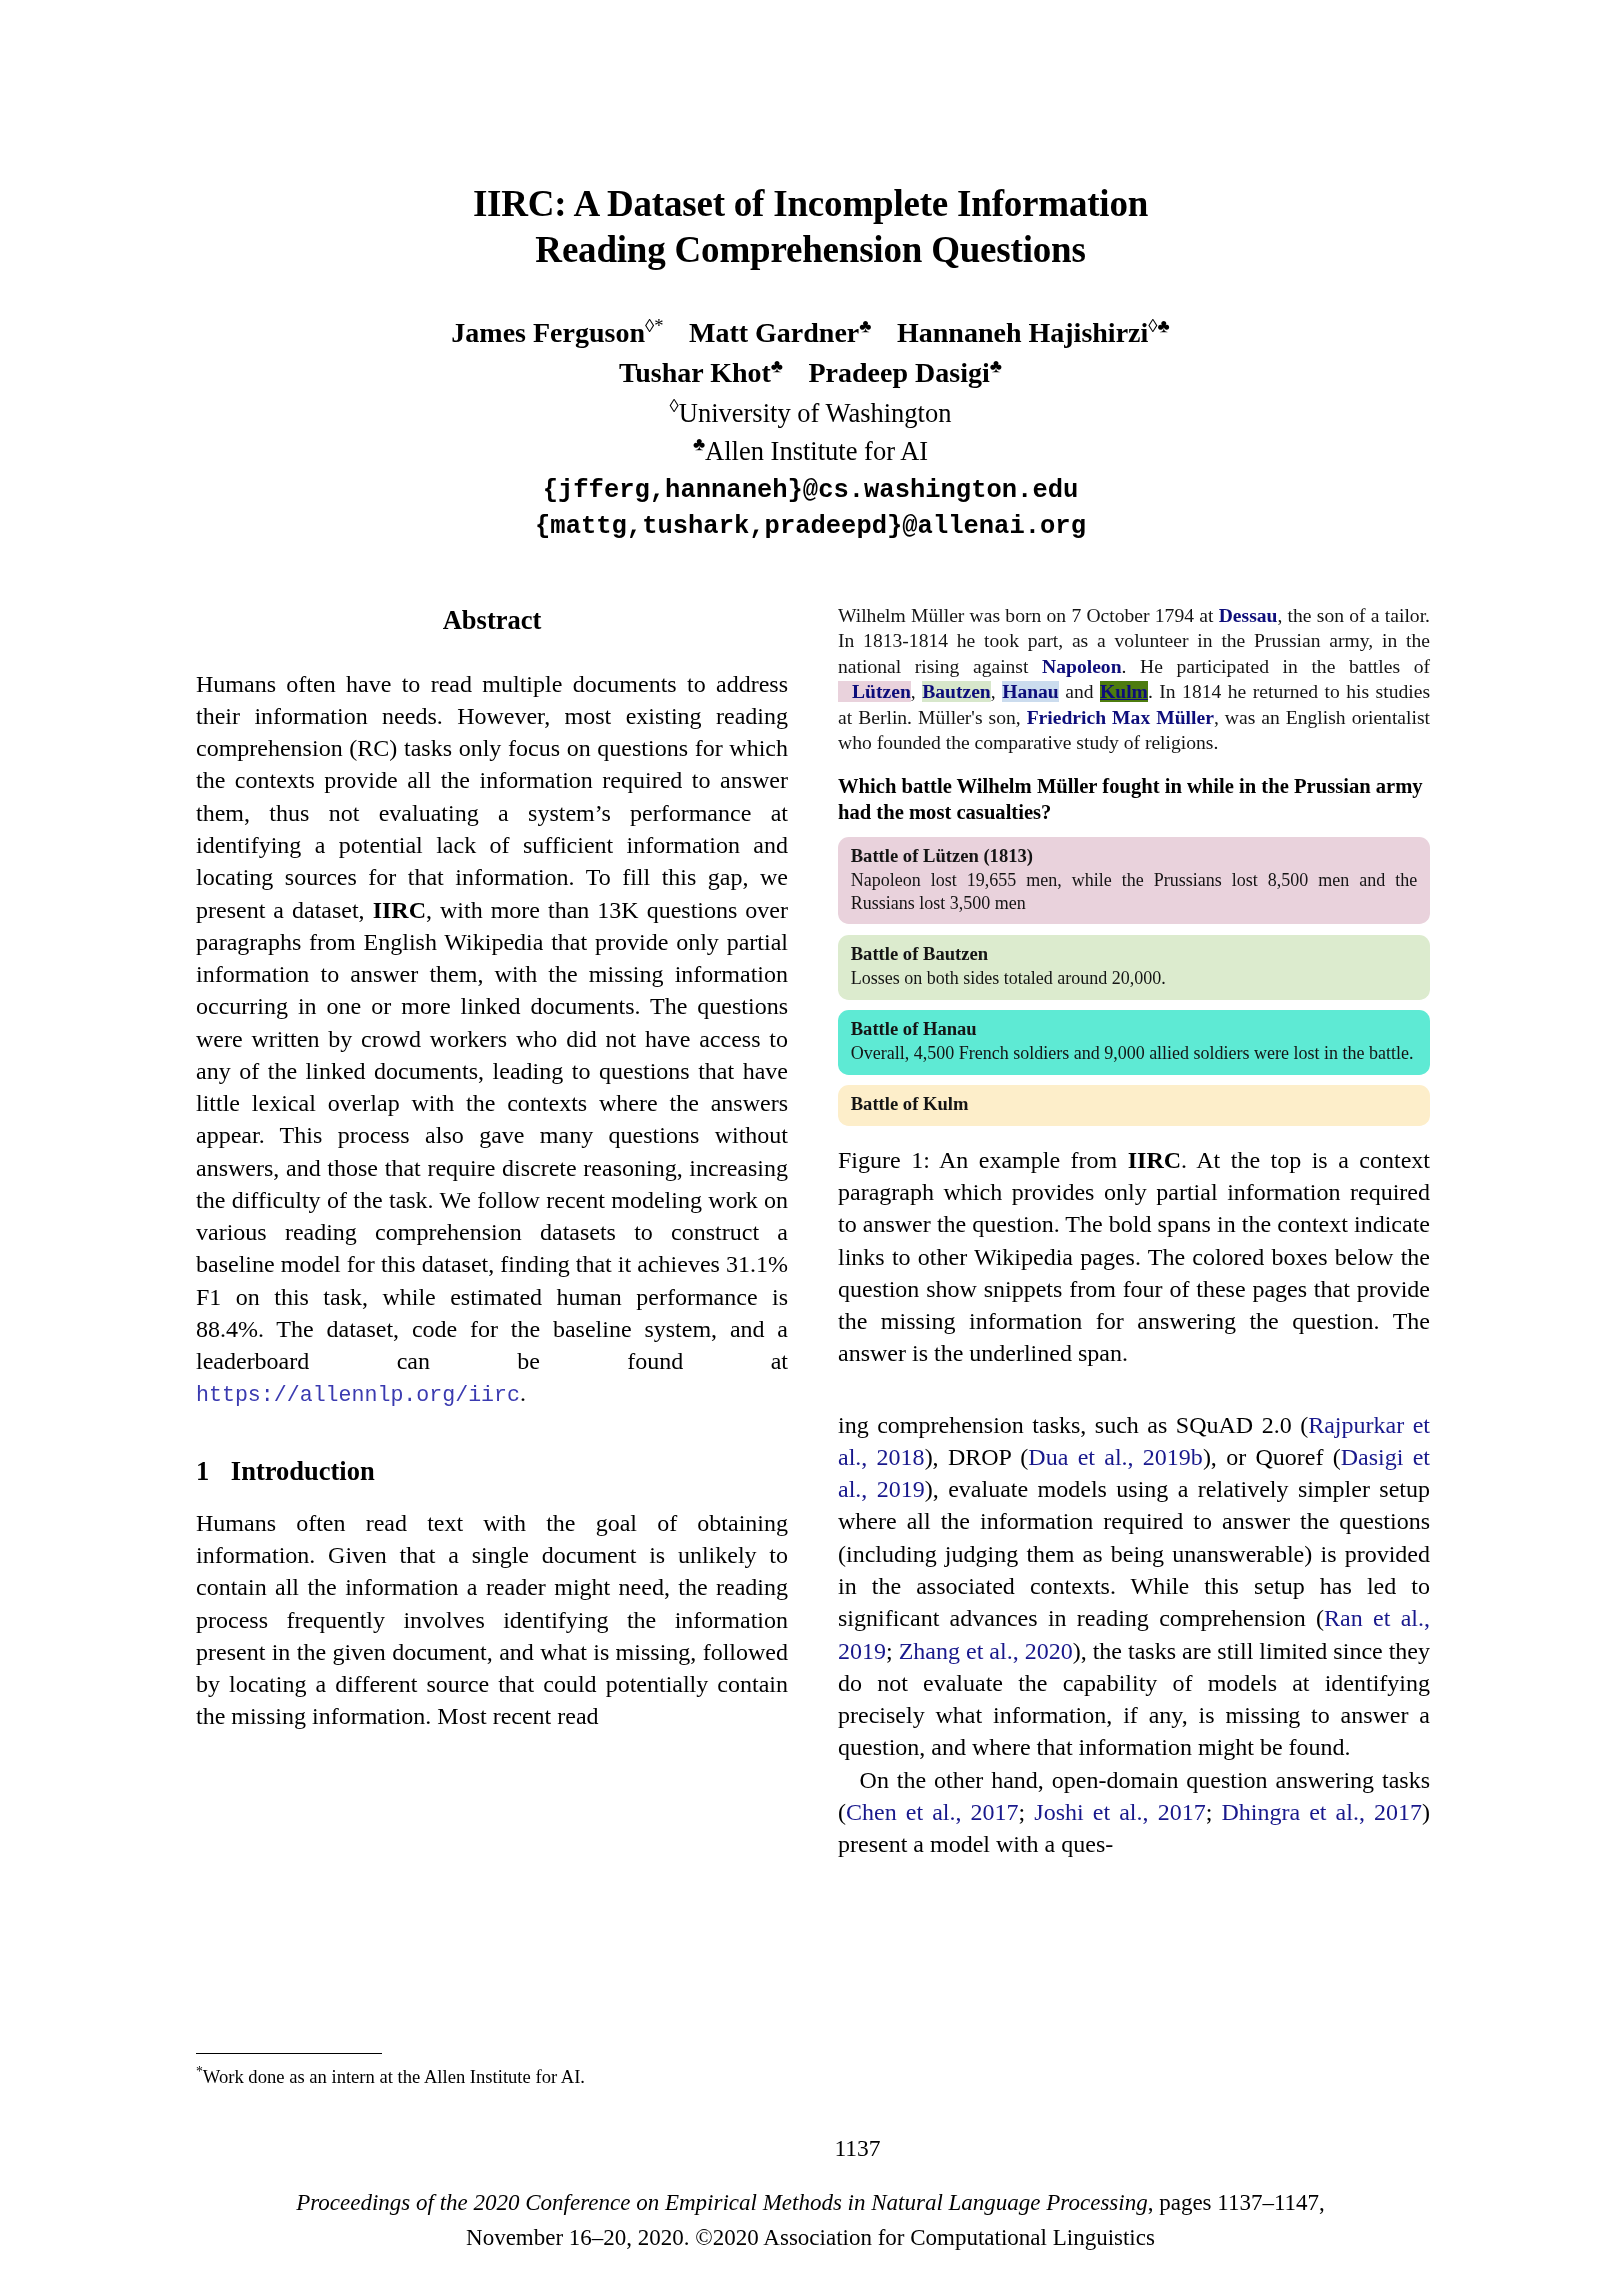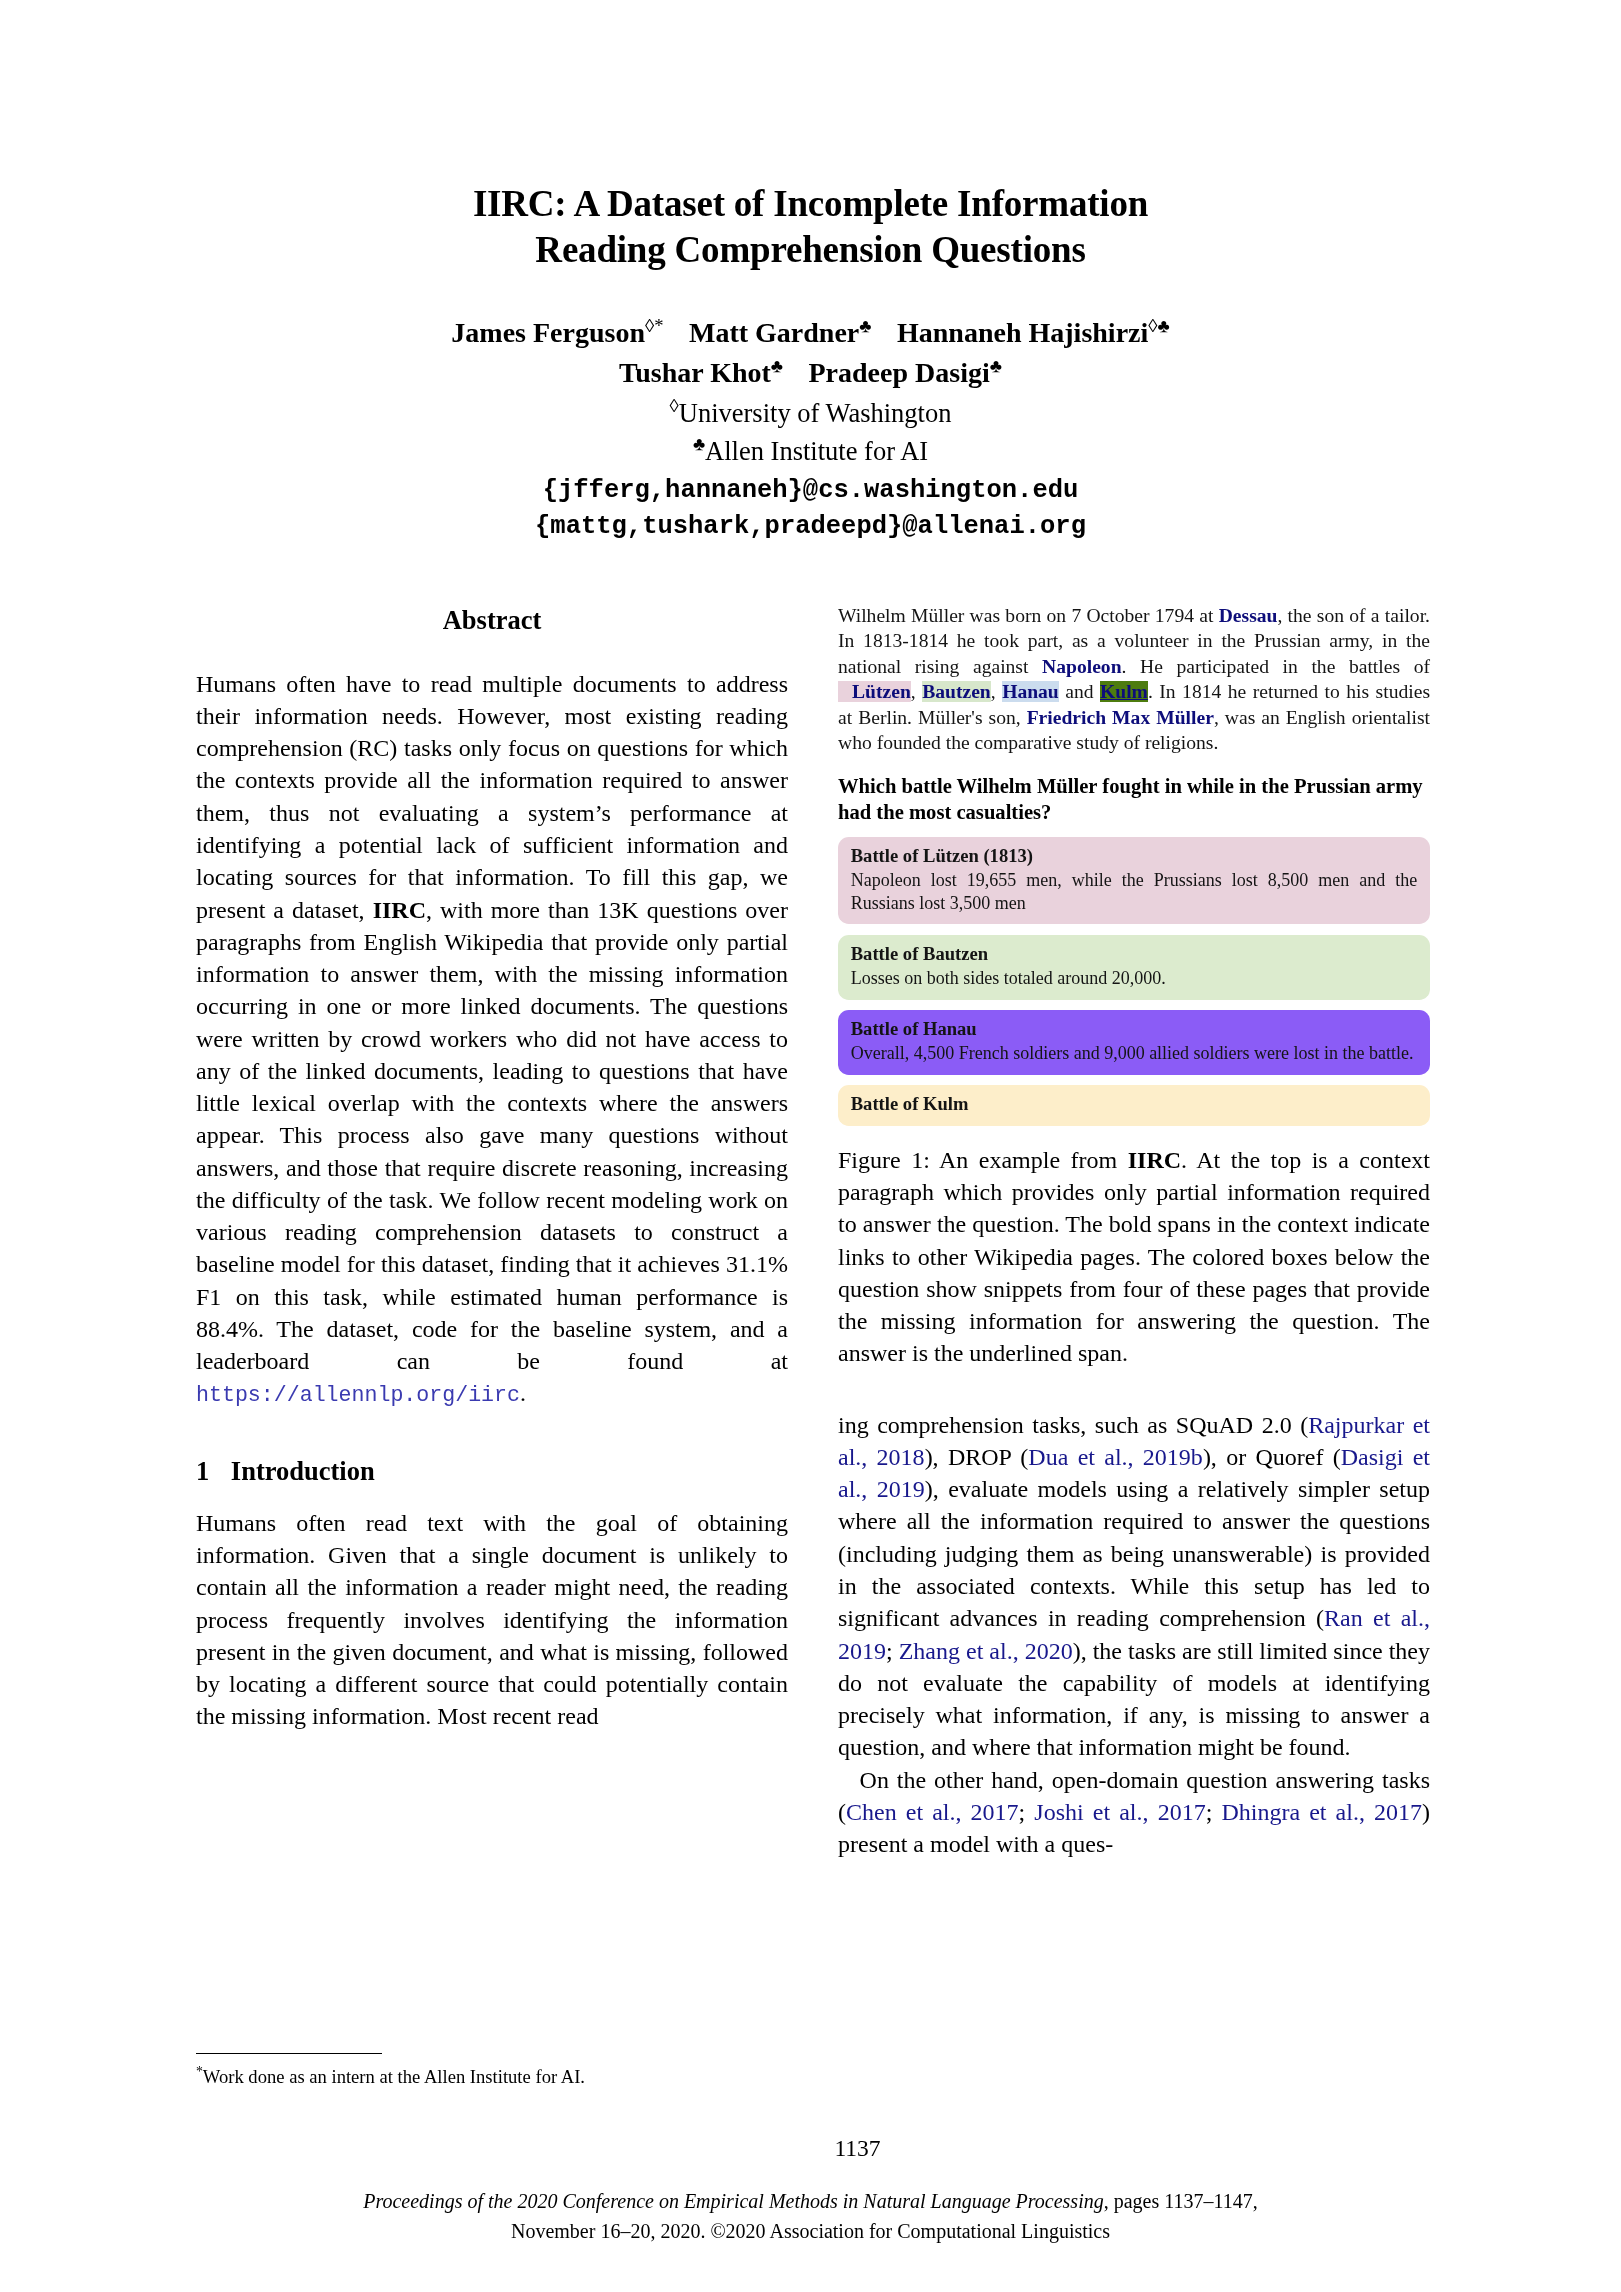--- a/index.html
+++ b/index.html
@@ -142,21 +142,21 @@
     line-height: 1.30;
     color: #141414;
   }
   .snippet-title {
     font-weight: bold;
     font-size: 18.6px;
     margin-bottom: 1px;
   }
   .sn-pink   { background: #e9d2dc; }
   .sn-green  { background: #dcebce; }
-  .sn-blue   { background: #8b5cf6; }
+  .sn-blue   { background: #5eead4; }
   .sn-yellow { background: #fdeeca; }
 
   .fig-caption {
     margin-top: 17.6px;
     font-size: 24px;
     line-height: 1.345;
     text-align: justify;
   }
 
   
@@ -185,21 +185,21 @@
     text-align: center;
     font-size: 23.5px;
     padding-left: 47px;
   }
   .proceedings {
     position: absolute;
     left: 196px;
     top: 2186px;
     width: 1229px;
     text-align: center;
-    font-size: 20px;
+    font-size: 23px;
     line-height: 1.52;
   }
   .proceedings .ital { font-style: italic; }
 </style>
 </head>
 <body>
 
 <div class="page">
 
   <div class="title-block">

